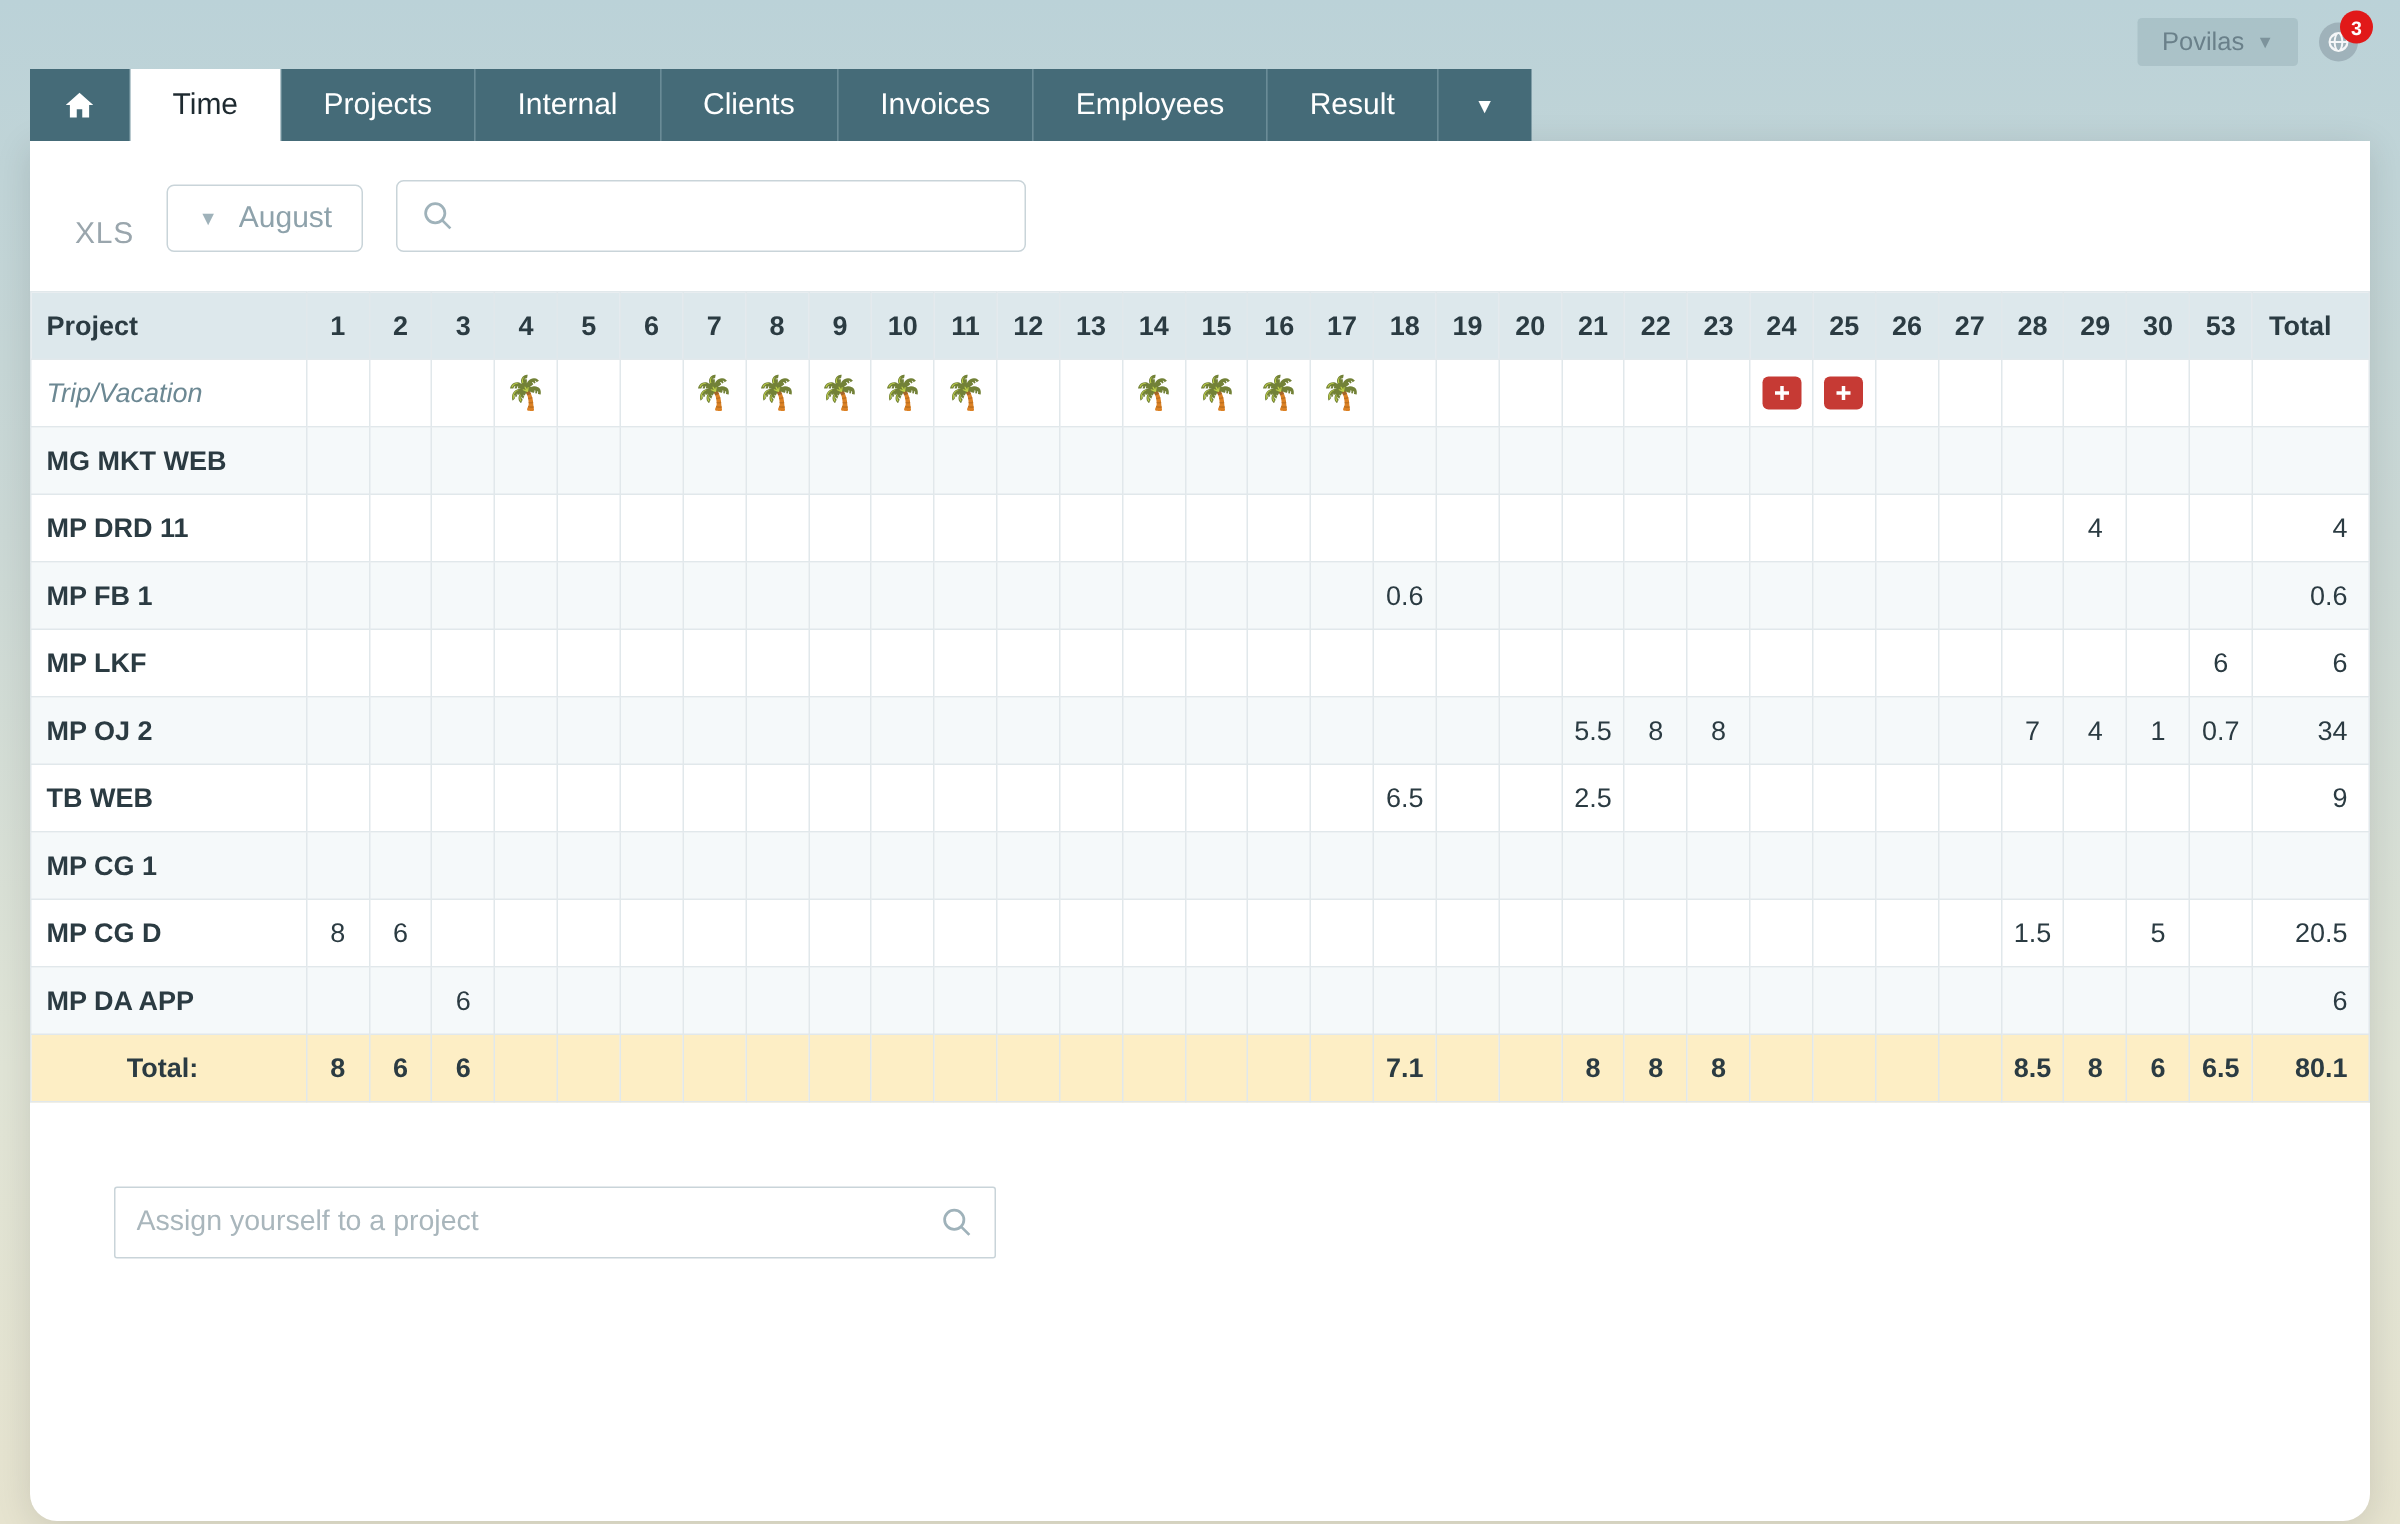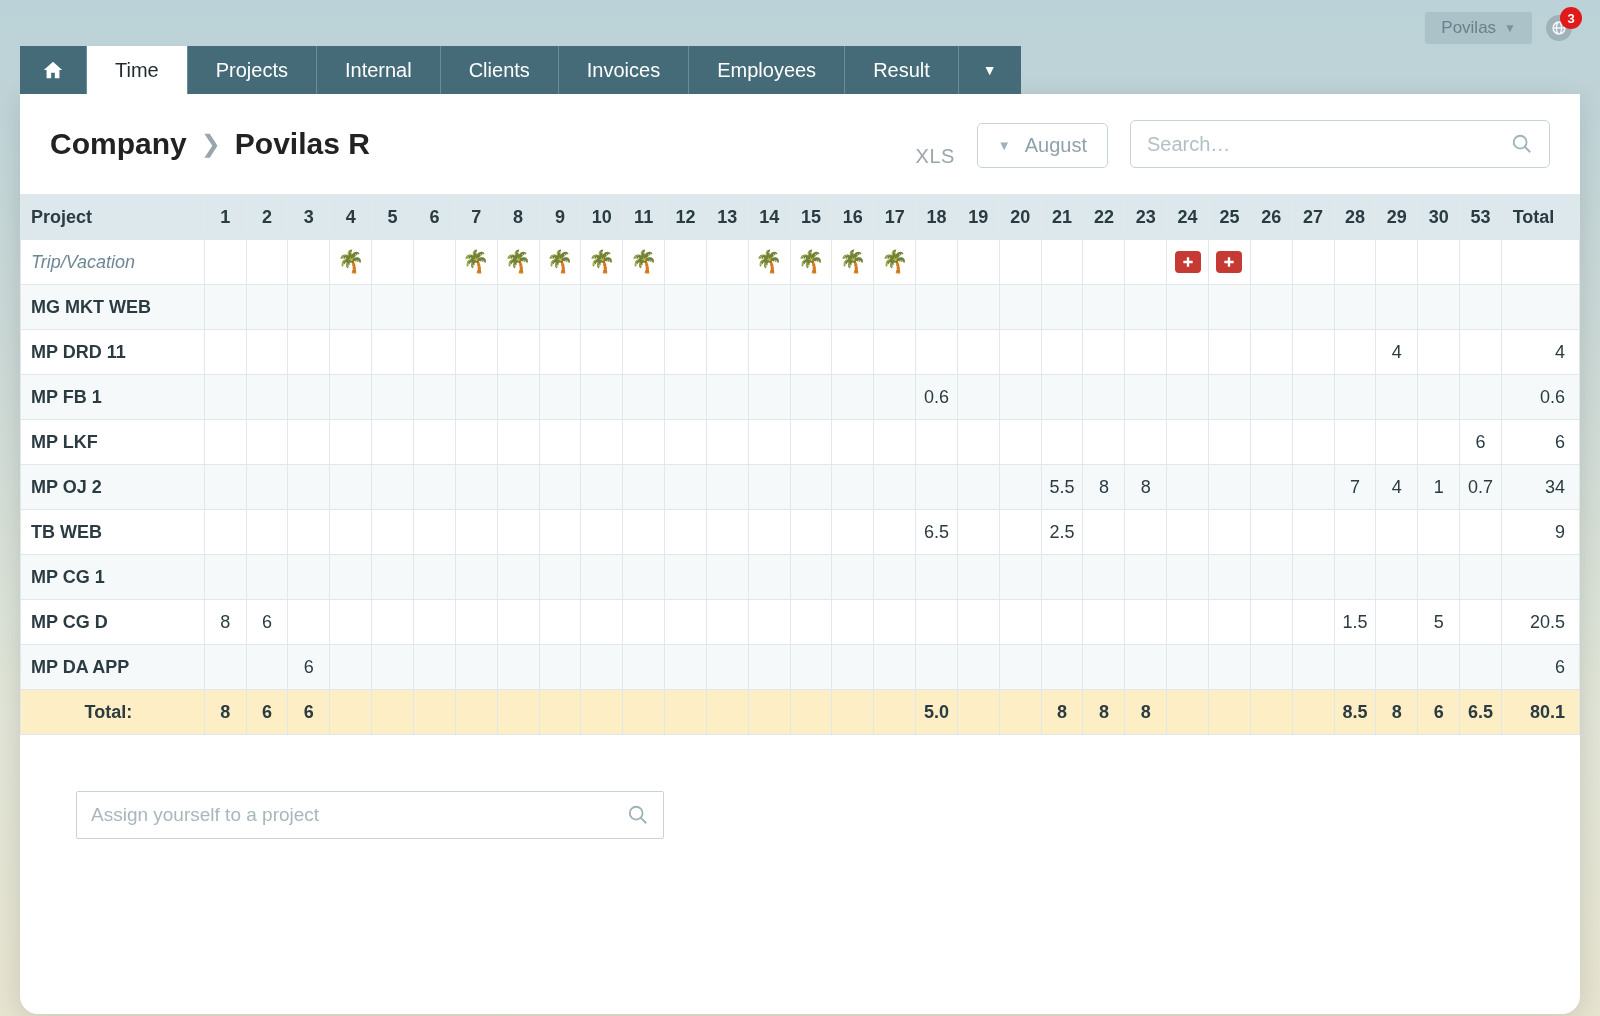--- a/index.html
+++ b/index.html
@@ -177,33 +177,27 @@
         </svg>
     </div>
     <div id="nav-tabs" style="display: contents;"><div class="navtab active">Time</div><div class="navtab">Projects</div><div class="navtab">Internal</div><div class="navtab">Clients</div><div class="navtab">Invoices</div><div class="navtab">Employees</div><div class="navtab">Result</div></div>
     <div class="navtab caret-tab">
       <span style="font-size:14px;">▼</span>
     </div>
   </div>
 
   <div class="panel">
     <div class="panel-header">
-      <div class="breadcrumbs">
-        <span class="company">Company</span>
-        <span class="chev">❯</span>
-        <span class="person">Povilas R</span>
-      </div>
       <div class="header-actions">
         <span class="xls">XLS</span>
         <div class="month-picker">
           <span class="caret">▼</span>
           <span>August</span>
         </div>
         <div class="searchbox">
-          <input type="text" placeholder="Search…" style="">
           <svg viewBox="0 0 24 24">
               <circle cx="10" cy="10" r="7"></circle>
               <line x1="21" y1="21" x2="15" y2="15"></line>
             </svg>
         </div>
       </div>
     </div>
 
     <table class="grid">
       <colgroup id="colgroup">
@@ -649,21 +643,21 @@
             <td></td>
             <td></td>
             <td></td>
             <td></td>
             <td></td>
             <td></td>
             <td></td>
             <td></td>
             <td></td>
             <td></td>
-            <td>5.0</td>
+            <td>7.1</td>
             <td></td>
             <td></td>
             <td>8</td>
             <td>8</td>
             <td>8</td>
             <td></td>
             <td></td>
             <td></td>
             <td></td>
             <td>8.5</td>

